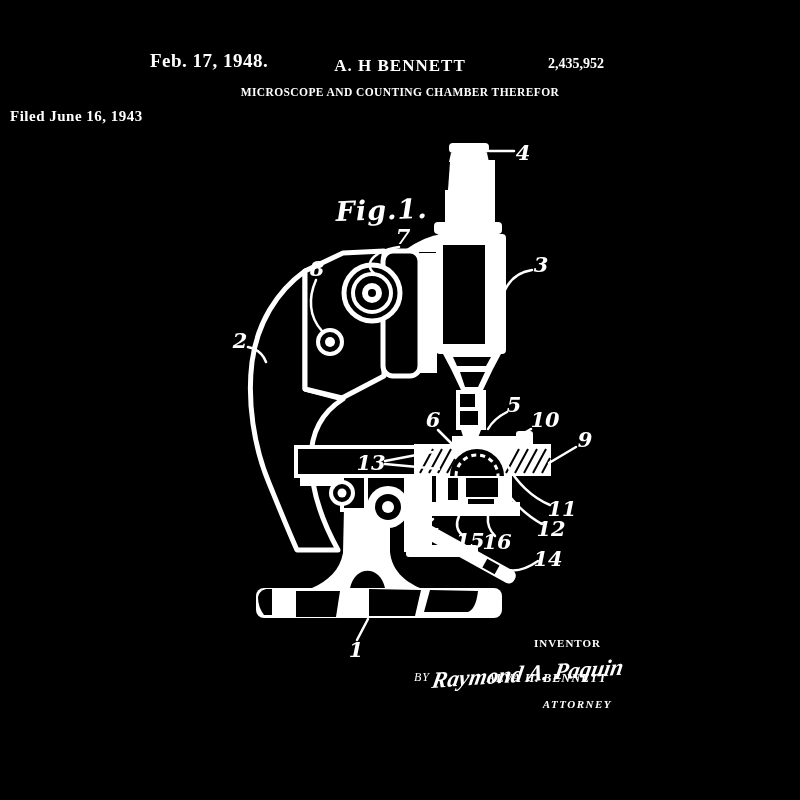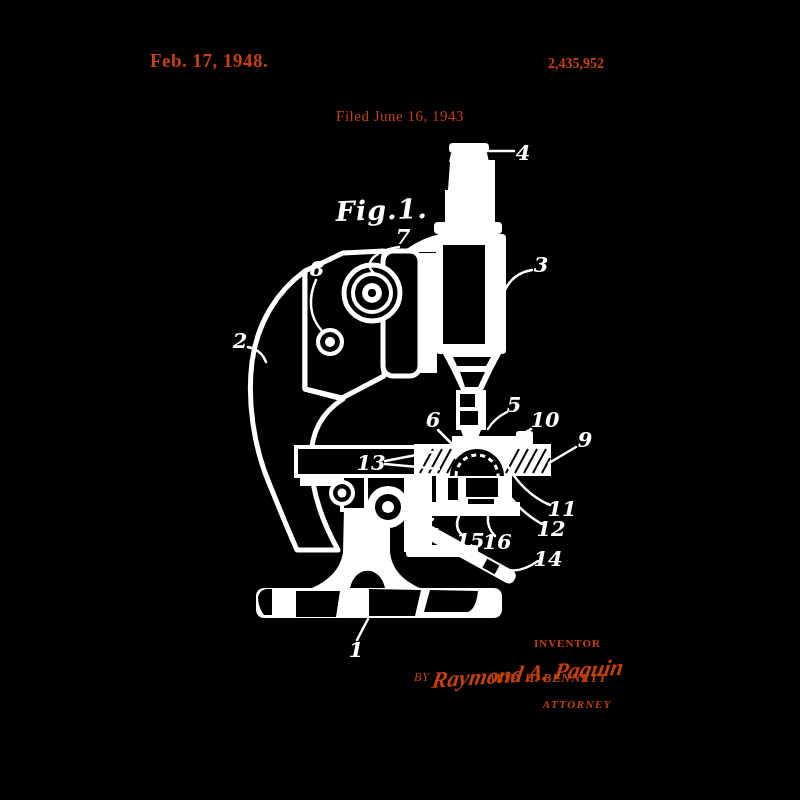--- a/index.html
+++ b/index.html
@@ -1,46 +1,48 @@
 <!DOCTYPE html>
 <html><head>
 <meta charset="utf-8">
 <style>
   html,body{margin:0;padding:0;background:#000;}
   .page{
     position:relative;width:800px;height:800px;background:#000;overflow:hidden;
-    font-family:"Liberation Serif","DejaVu Serif",serif;color:#c2410c;
+    font-family:"Liberation Serif","DejaVu Serif",serif;color:#ffffff;
   }
   .abs{position:absolute;}
   .hdr-date{left:150px;top:50px;font-size:19px;font-weight:bold;letter-spacing:.5px;}
   .hdr-name{left:10px;top:56px;width:780px;text-align:center;font-size:17px;font-weight:bold;letter-spacing:1px;}
   .hdr-num{top:56px;right:196px;font-size:14px;font-weight:bold;}
   .hdr-title{left:10px;top:86px;width:780px;text-align:center;font-size:11.5px;font-weight:bold;letter-spacing:.4px;}
-  .hdr-filed{left:10px;top:108px;width:780px;text-align:center;font-size:15px;font-weight:normal;letter-spacing:.5px;}
+  .hdr-filed{left:10px;top:108px;width:780px;font-size:15px;font-weight:bold;letter-spacing:.5px;}
   .ftr-inventor{top:637px;right:199px;font-size:11px;font-weight:bold;letter-spacing:1px;text-align:center;}
   .ftr-name{top:651px;right:193px;font-size:12.5px;font-weight:bold;font-style:italic;letter-spacing:.8px;margin-top:20px;}
   .ftr-by{left:414px;top:670px;font-size:12px;font-weight:normal;font-style:italic;letter-spacing:1px;}
   .ftr-sig{left:430px;top:668px;font-size:23px;font-style:italic;font-weight:bold;
            transform:rotate(-4deg) skewX(-14deg);transform-origin:left bottom;white-space:nowrap;}
   .ftr-attorney{top:698px;right:188px;font-size:11px;font-weight:bold;font-style:italic;letter-spacing:1.5px;}
   svg{position:absolute;left:0;top:0;}
   .num{font-family:"DejaVu Serif","Liberation Serif",serif;font-style:italic;font-weight:bold;
        font-size:21px;fill:#fff;text-anchor:middle;}
   .figlbl{font-family:"DejaVu Serif","Liberation Serif",serif;font-style:italic;font-weight:bold;
        font-size:27px;fill:#fff;letter-spacing:1px;}
   .ld{stroke:#fff;stroke-width:2.5;fill:none;stroke-linecap:round;}
   .hatch{stroke:#000;stroke-width:2;fill:none;}
 </style>
 </head>
 <body>
 
 <div class="page">
 
   <div class="abs hdr-date">Feb. 17, 1948.</div>
+  <div class="abs hdr-name">A. H BENNETT</div>
   <div class="abs hdr-num">2,435,952</div>
+  <div class="abs hdr-title">MICROSCOPE AND COUNTING CHAMBER THEREFOR</div>
   <div class="abs hdr-filed">Filed June 16, 1943</div>
 
   <svg width="800" height="800" viewBox="0 0 800 800">
 
     <text class="figlbl" x="336" y="221" transform="rotate(-2 336 221)">Fig.1.</text>
 
     <g>
 
       <g>
         <path d="M305,271 C276,292 257,324 252,362 C247,402 254,447 269,483

